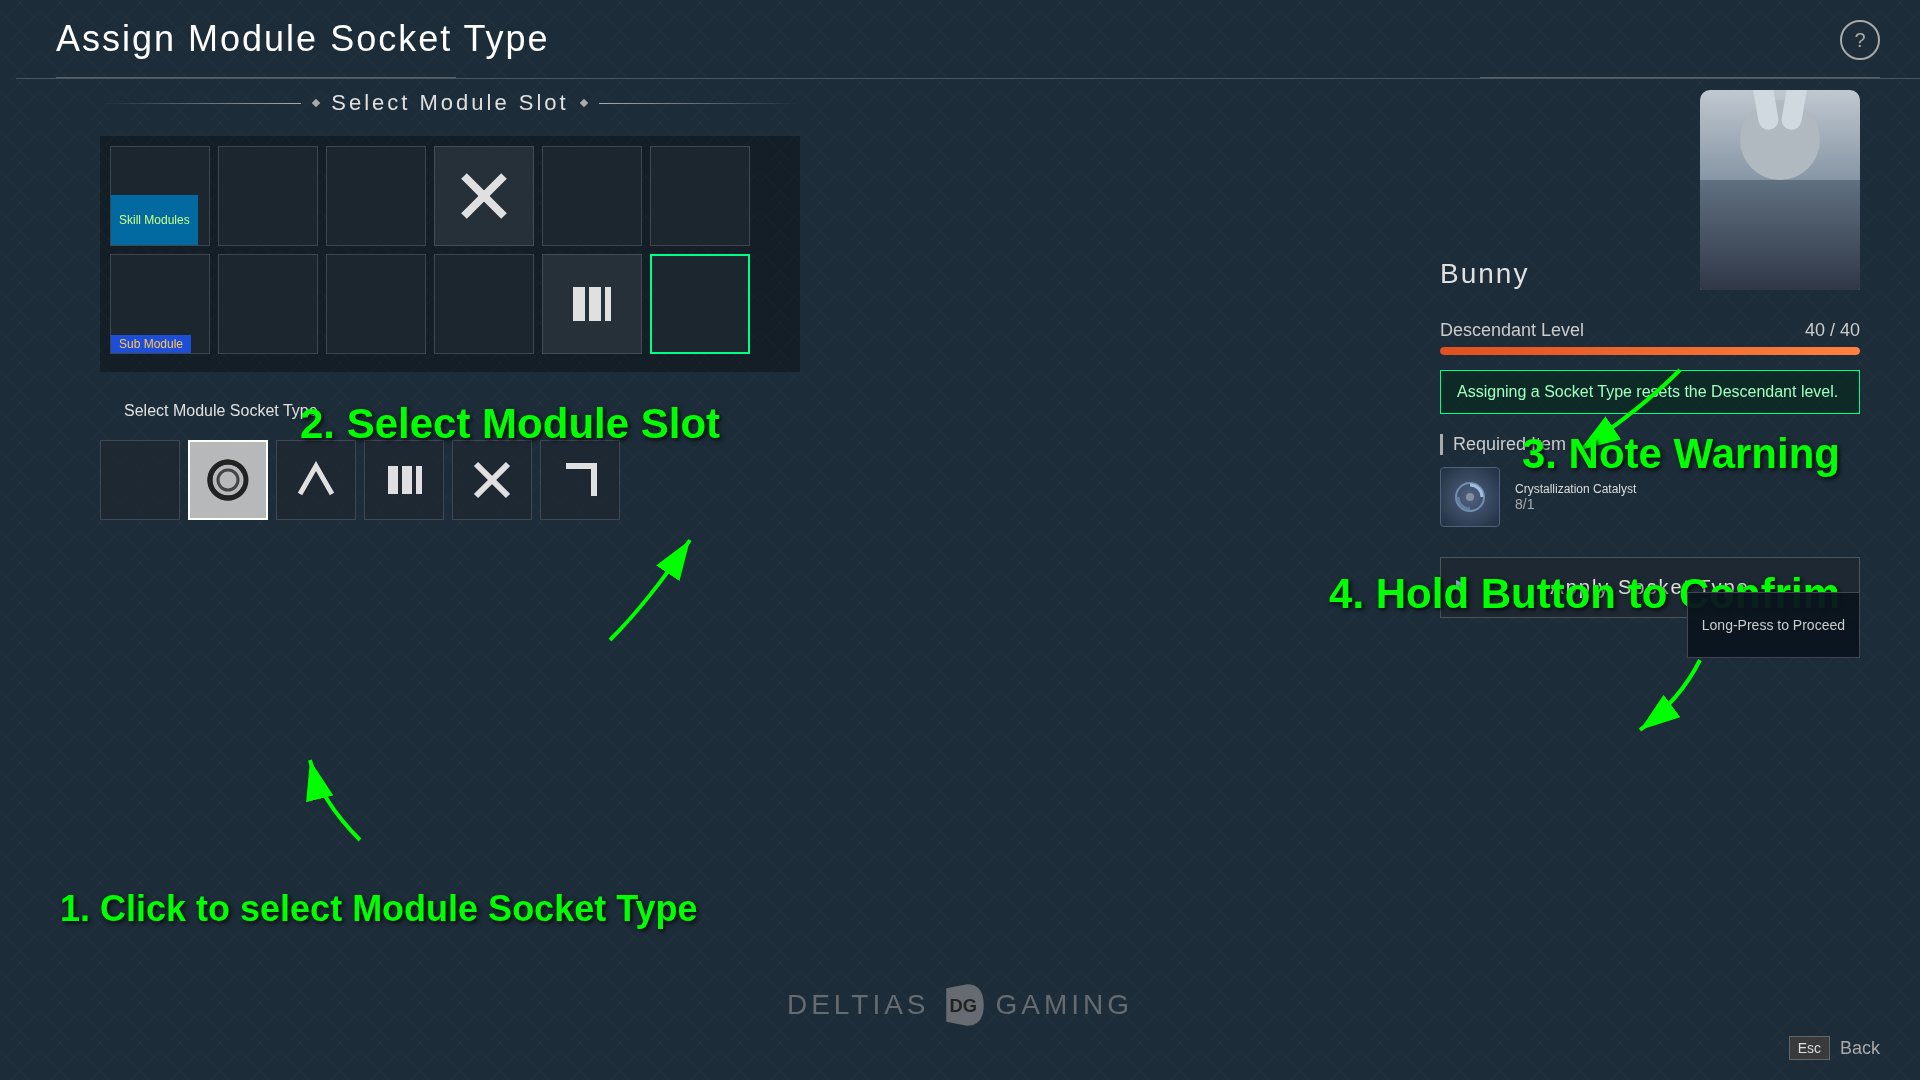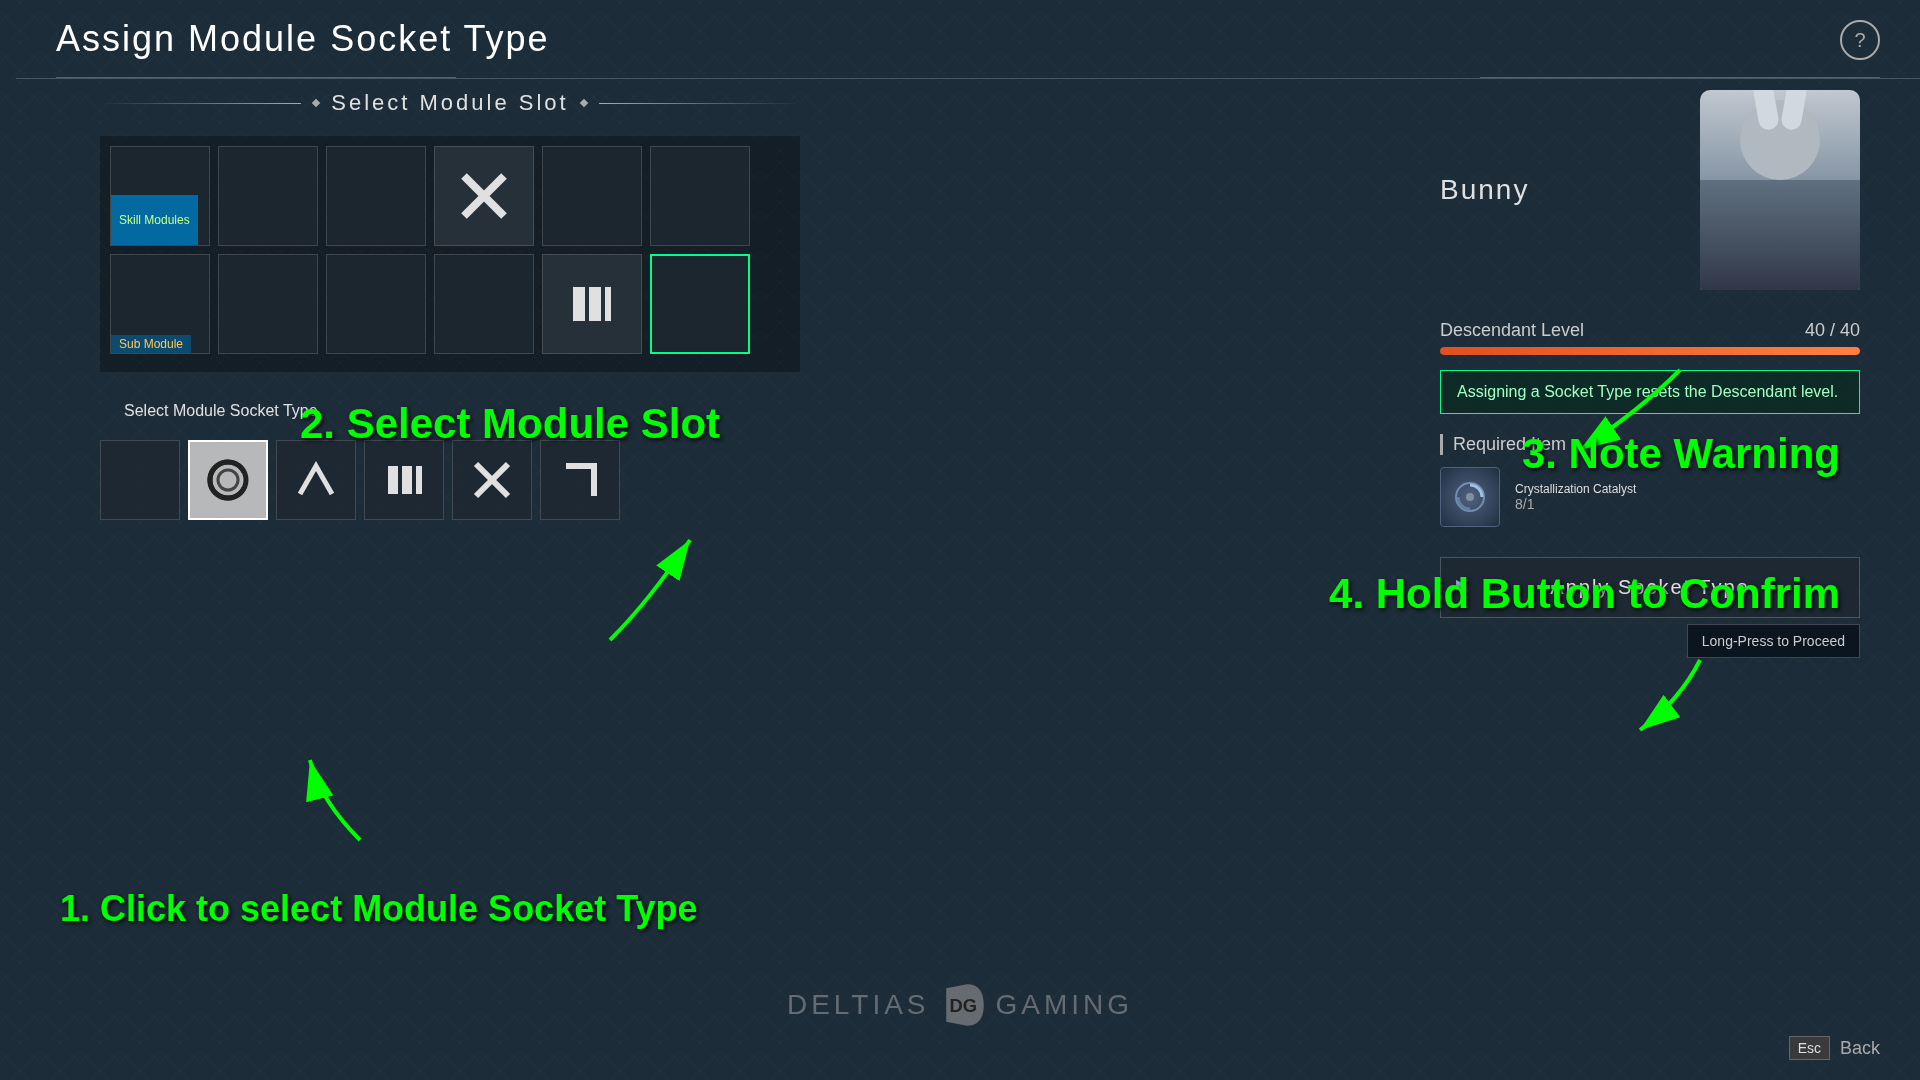--- a/index.html
+++ b/index.html
@@ -139,21 +139,21 @@
       background: #0369a1;
       font-size: 12px;
       color: #c8ff88;
       padding: 18px 8px;
     }
 
     .sub-module-label {
       position: absolute;
       bottom: 0;
       left: 0;
-      background: #0c4a6e;
+      background: #1d4ed8;
       font-size: 12px;
       color: #ffc858;
       padding: 2px 8px;
     }
 
     
     .socket-section-header {
       display: flex;
       align-items: center;
       gap: 12px;
@@ -206,21 +206,21 @@
     
     .right-panel {
       position: absolute;
       top: 90px;
       right: 60px;
       width: 420px;
     }
 
     .character-section {
       display: flex;
-      align-items: center;
+      align-items: flex-end;
       gap: 36px;
       margin-bottom: 30px;
     }
 
     .character-name {
       font-size: 28px;
       font-weight: 300;
       letter-spacing: 2px;
       color: #e0e0e0;
     }
@@ -371,21 +371,21 @@
       left: 15px;
       font-size: 14px;
       color: #88aacc;
     }
 
     
     .tooltip {
       position: absolute;
       background: rgba(10,20,30,0.95);
       border: 1px solid #445;
-      padding: 8px 14px;
+      padding: 24px 14px;
       font-size: 14px;
       color: #ccc;
       white-space: nowrap;
       pointer-events: none;
       z-index: 20;
     }
 
     
     .bottom-bar {
       position: absolute;

